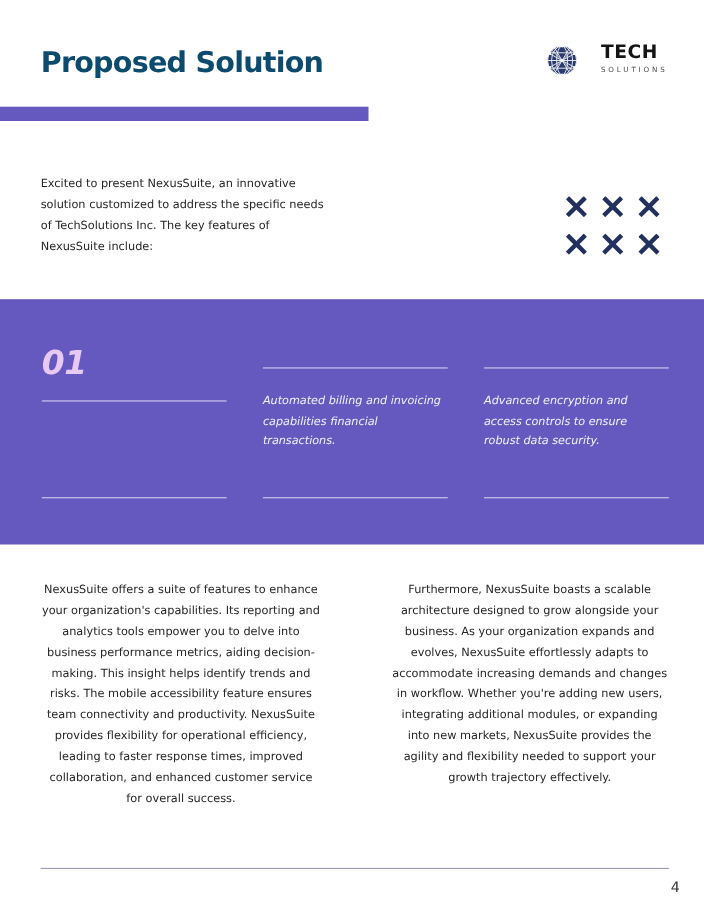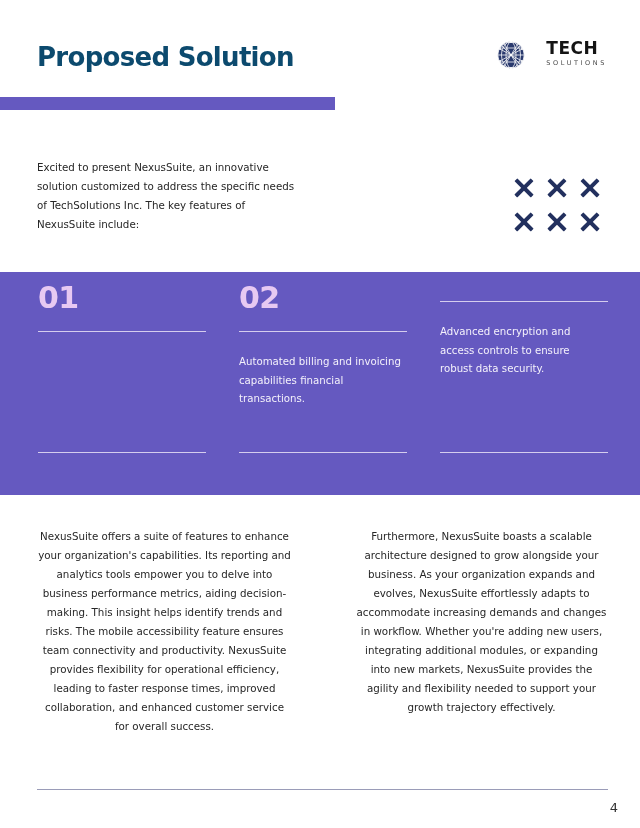--- a/index.html
+++ b/index.html
@@ -117,21 +117,22 @@
     top: 0;
     width: 572px;
     height: 100%;
     display: grid;
     grid-template-columns: repeat(3, 1fr);
     column-gap: 31px;
   }
 
   .feature-card {
     position: relative;
-    padding-top: 11px;
+    padding-top: 44px;
+    font-style: italic;
   }
   .feature-num {
     font-size: 30px;
     font-weight: 700;
     color: #e7c9f2;
     letter-spacing: -0.5px;
     line-height: 1;
   }
   .rule-top {
     margin-top: 18px;
@@ -243,21 +244,20 @@
 <section class="feature-band">
   <div class="feature-cols">
 
     <div class="feature-card">
       <div class="feature-num">01</div>
       <div class="rule-top"></div>
       <div class="rule-bottom"></div>
     </div>
 
     <div class="feature-card">
-      <div class="feature-num">02</div>
       <div class="rule-top"></div>
       <p class="feature-desc">Automated billing and invoicing capabilities financial transactions.</p>
       <div class="rule-bottom"></div>
     </div>
 
     <div class="feature-card">
       <div class="rule-top"></div>
       <p class="feature-desc">Advanced encryption and access controls to ensure robust data security.</p>
       <div class="rule-bottom"></div>
     </div>

